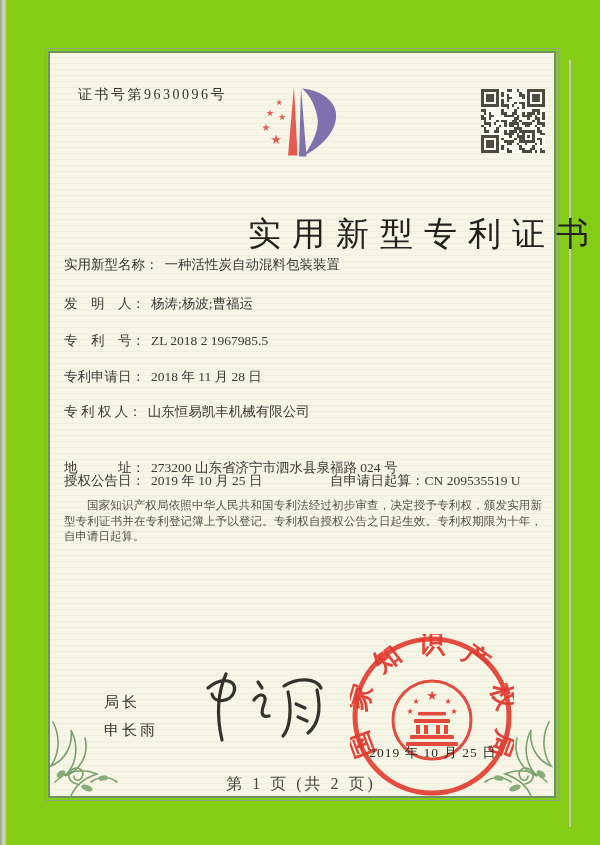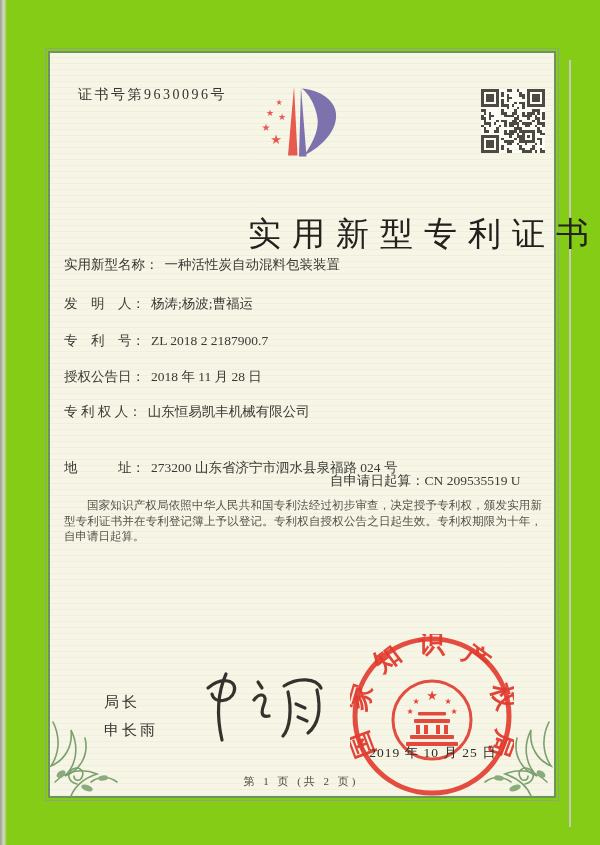--- a/index.html
+++ b/index.html
@@ -37,21 +37,21 @@
   .body-text{position:absolute;left:64px;top:498px;width:478px;
     font-size:11.5px;line-height:15.5px;color:#56534b;text-align:justify;}
   .body-text p{margin:0 0 4px 0;text-indent:2em;}
   .director{position:absolute;left:104px;top:688px;font-size:15px;
     letter-spacing:3px;color:#33322d;line-height:28px;}
   .signature{position:absolute;left:188px;top:666px;width:150px;height:84px;}
   .seal{position:absolute;left:350px;top:634px;width:164px;height:164px;}
   .seal-date{position:absolute;left:352px;top:744px;width:162px;text-align:center;
     font-size:13.5px;color:#2e2c27;letter-spacing:1px;}
   .page-ind{position:absolute;left:45px;width:512px;top:774px;text-align:center;
-    font-size:11px;letter-spacing:3px;color:#4a4a44;}
+    font-size:16px;letter-spacing:3px;color:#4a4a44;}
   .back-note{position:absolute;left:0;right:0;top:848px;text-align:center;
     font-size:12px;letter-spacing:2px;color:#5a574e;font-style:italic;}
   svg{display:block;}
 </style>
 </head>
 <body>
 
 <div class="paper">
   <div class="edge-left"></div>
   <div class="edge-right"></div>
@@ -282,24 +282,25 @@
       <rect x="2" y="20" width="3" height="3"></rect>
       <path d="M16,16 h5 v5 h-5 Z M17,17 v3 h3 v-3 Z" fill-rule="evenodd"></path>
       <rect x="18" y="18" width="1" height="1"></rect>
     </g>
   </svg>
 
   <div class="title">实用新型专利证书</div>
 
   <div class="field f0"><span>实用新型名称：</span><span class="val">一种活性炭自动混料包装装置</span></div>
   <div class="field f1"><span>发　明　人：</span><span class="val">杨涛;杨波;曹福运</span></div>
-  <div class="field f2"><span>专　利　号：</span><span class="val">ZL 2018 2 2187900.7</span></div>
-  <div class="field f3"><span>授权公告日：</span><span class="val">2018 年 11 月 28 日</span></div>
+  <div class="field f2"><span>专　利　号：</span><span class="val">ZL 2018 2 1967985.5</span></div>
+  <div class="field f3"><span>专利申请日：</span><span class="val">2018 年 11 月 28 日</span></div>
   <div class="field f4"><span>专 利 权 人：</span><span class="val">山东恒易凯丰机械有限公司</span></div>
   <div class="field f5"><span>地　　　址：</span><span class="val">273200 山东省济宁市泗水县泉福路 024 号</span></div>
+  <div class="field f6"><span>授权公告日：</span><span class="val">2019 年 10 月 25 日</span></div>
   <div class="grant-no"><span>自申请日起算：</span><span class="val">CN 209535519 U</span></div>
 
   <div class="body-text">
     <p>国家知识产权局依照中华人民共和国专利法经过初步审查，决定授予专利权，颁发实用新型专利证书并在专利登记簿上予以登记。专利权自授权公告之日起生效。专利权期限为十年，自申请日起算。</p>
   </div>
 
   <div class="director">
     <div>局长</div>
     <div>申长雨</div>
   </div>

